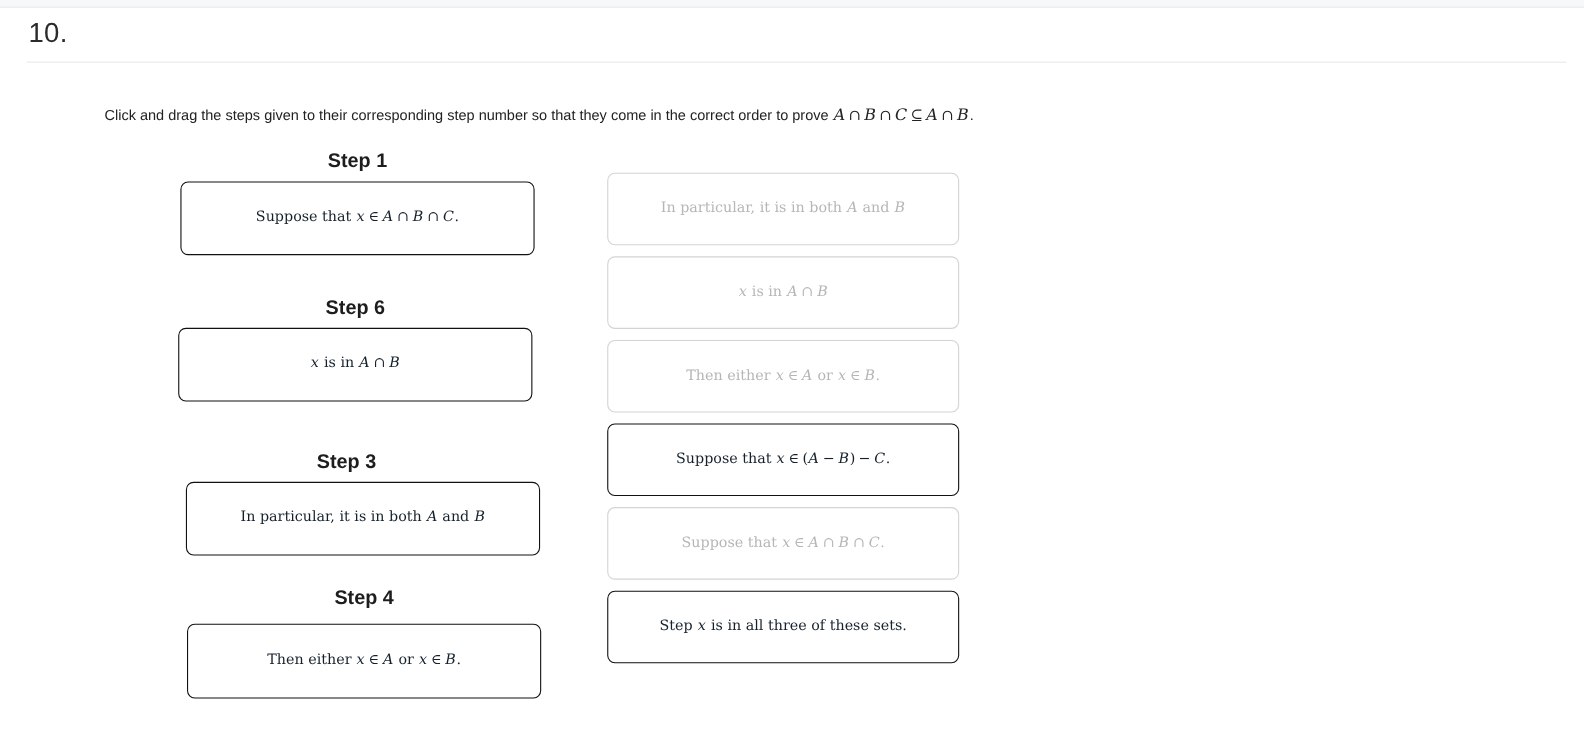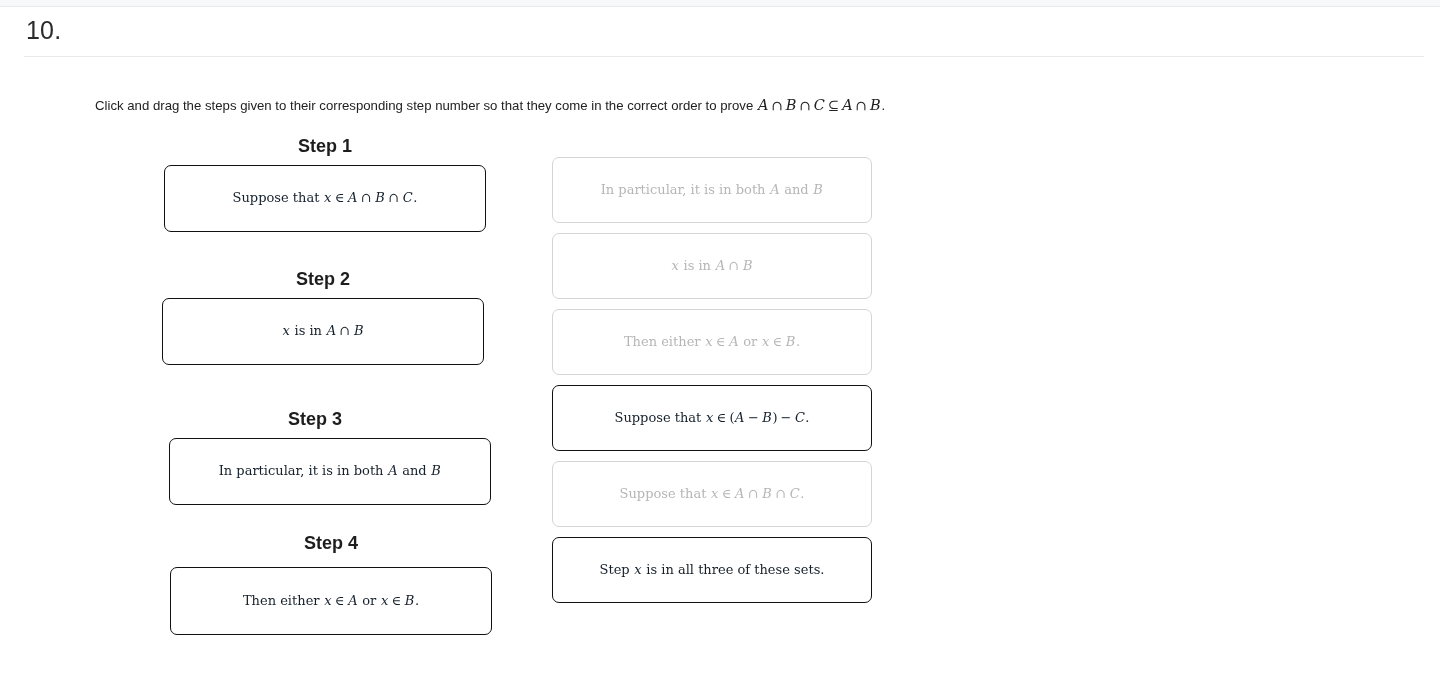--- a/index.html
+++ b/index.html
@@ -168,21 +168,21 @@
   <div class="step-group" style="left:164px; top:138px; width:322px; height:96px;">
     <div class="step-label" style="top:0px;">Step 1</div>
     <div class="drop-box" style="left:0px; top:27px; width:322px; height:67px;">
       <span class="mtext">
         <span>Suppose that</span>&nbsp;<span class="v">x</span><span class="op">∈</span><span class="v">A</span><span class="op">∩</span><span class="v">B</span><span class="op">∩</span><span class="v">C</span><span>.</span>
       </span>
     </div>
   </div>
 
   <div class="step-group" style="left:162px; top:271px; width:322px; height:96px;">
-    <div class="step-label" style="top:0px;">Step 2</div>
+    <div class="step-label" style="top:0px;">Step 6</div>
     <div class="drop-box" style="left:0px; top:27px; width:322px; height:67px;">
       <span class="mtext">
         <span class="v">x</span>&nbsp;<span>is in</span>&nbsp;<span class="v">A</span><span class="op">∩</span><span class="v">B</span>
       </span>
     </div>
   </div>
 
   <div class="step-group" style="left:169px; top:411px; width:292px; height:96px;">
     <div class="step-label" style="top:0px;">Step 3</div>
     <div class="drop-box" style="left:0px; top:27px; width:322px; height:67px;">

